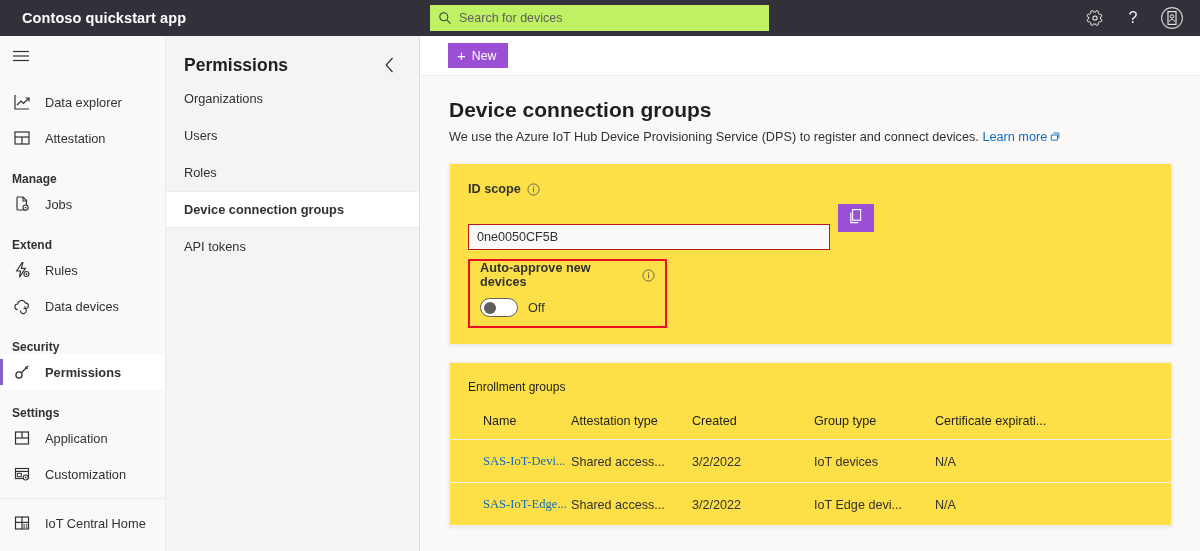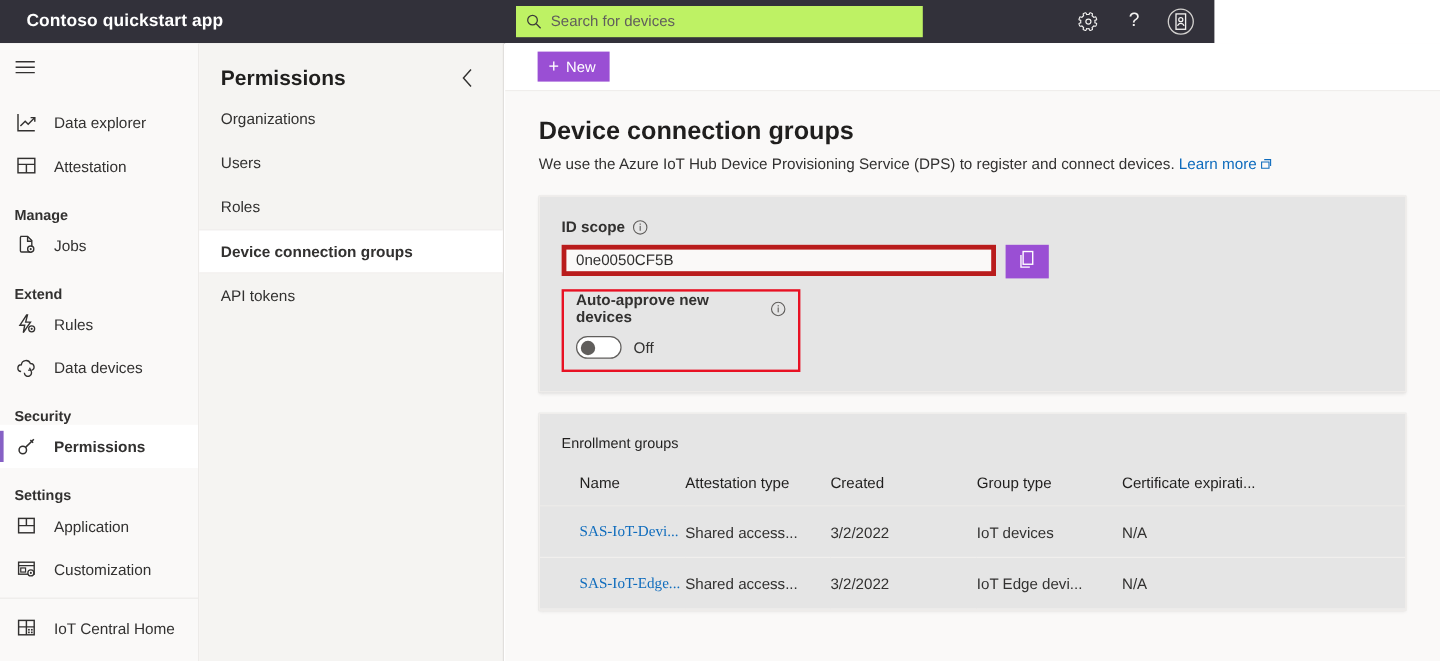--- a/index.html
+++ b/index.html
@@ -6,21 +6,21 @@
   html, body {
     width: 1200px; height: 551px;
     font-family: "Liberation Sans", sans-serif;
     background: #ffffff;
     overflow: hidden;
   }
   .app { position: relative; width: 1200px; height: 551px; }
 
   
   .topbar {
-    position: absolute; left: 0; top: 0; width: 1012px; height: 36px;
+    position: absolute; left: 0; top: 0; width: 1200px; height: 36px;
     background: #32313a; display: flex; align-items: center;
   }
   .app-title {
     color: #ffffff; font-size: 14.5px; font-weight: 600;
     margin-left: 22px; letter-spacing: .1px; white-space: nowrap;
   }
   .search-wrap {
     position: absolute; left: 430px; top: 5px; width: 339px; height: 26px;
     background: #bef264; display: flex; align-items: center; padding: 0 8px;
   }
@@ -110,36 +110,36 @@
 
   .content { padding: 22px 28px 0 28px; }
   .page-title { font-size: 21px; font-weight: 600; color: #201f1e; letter-spacing: 0; }
   .page-sub {
     margin-top: 7px; font-size: 12.7px; color: #323130; line-height: 16px;
   }
   .page-sub a { color: #0f6cbd; text-decoration: none; }
   .ext-icon { display: inline-block; vertical-align: -1px; margin-left: 3px; }
 
   .card {
-    background: #e5e5e5; border: 1px solid #f0eeec;
+    background: #fde047; border: 1px solid #f0eeec;
     box-shadow: 0 1.2px 3px rgba(0,0,0,.10), 0 .3px .9px rgba(0,0,0,.07);
     margin-top: 17px;
   }
   .card-pad { padding: 18px 18px 16px 18px; }
 
   .field-label {
     font-size: 12.7px; font-weight: 700; color: #323130;
     display: flex; align-items: center; gap: 6px;
   }
   .info-icon { width: 13px; height: 13px; display: inline-block; cursor: pointer; }
   .idscope-row { display: flex; align-items: flex-start; gap: 8px; margin-top: 8px; }
   .idscope-input {
-    width: 362px; height: 26px; border: 4px solid #b91c1c; background: #faf9f8;
+    width: 362px; height: 26px; border: 1px solid #b91c1c; background: #faf9f8;
     font-family: "Liberation Sans", sans-serif; font-size: 12.6px; color: #323130;
-    padding: 0 8px; outline: none;
+    padding: 0 8px; outline: none; margin-top: 20px;
   }
   .copy-btn {
     width: 36px; height: 28px; background: #9a4fd4; border: none;
     display: flex; align-items: center; justify-content: center; cursor: pointer;
   }
 
   .approve-box {
     margin-top: 9px; border: 2px solid #e81123; padding: 0 10px 9px 10px;
     width: 199px;
   }

